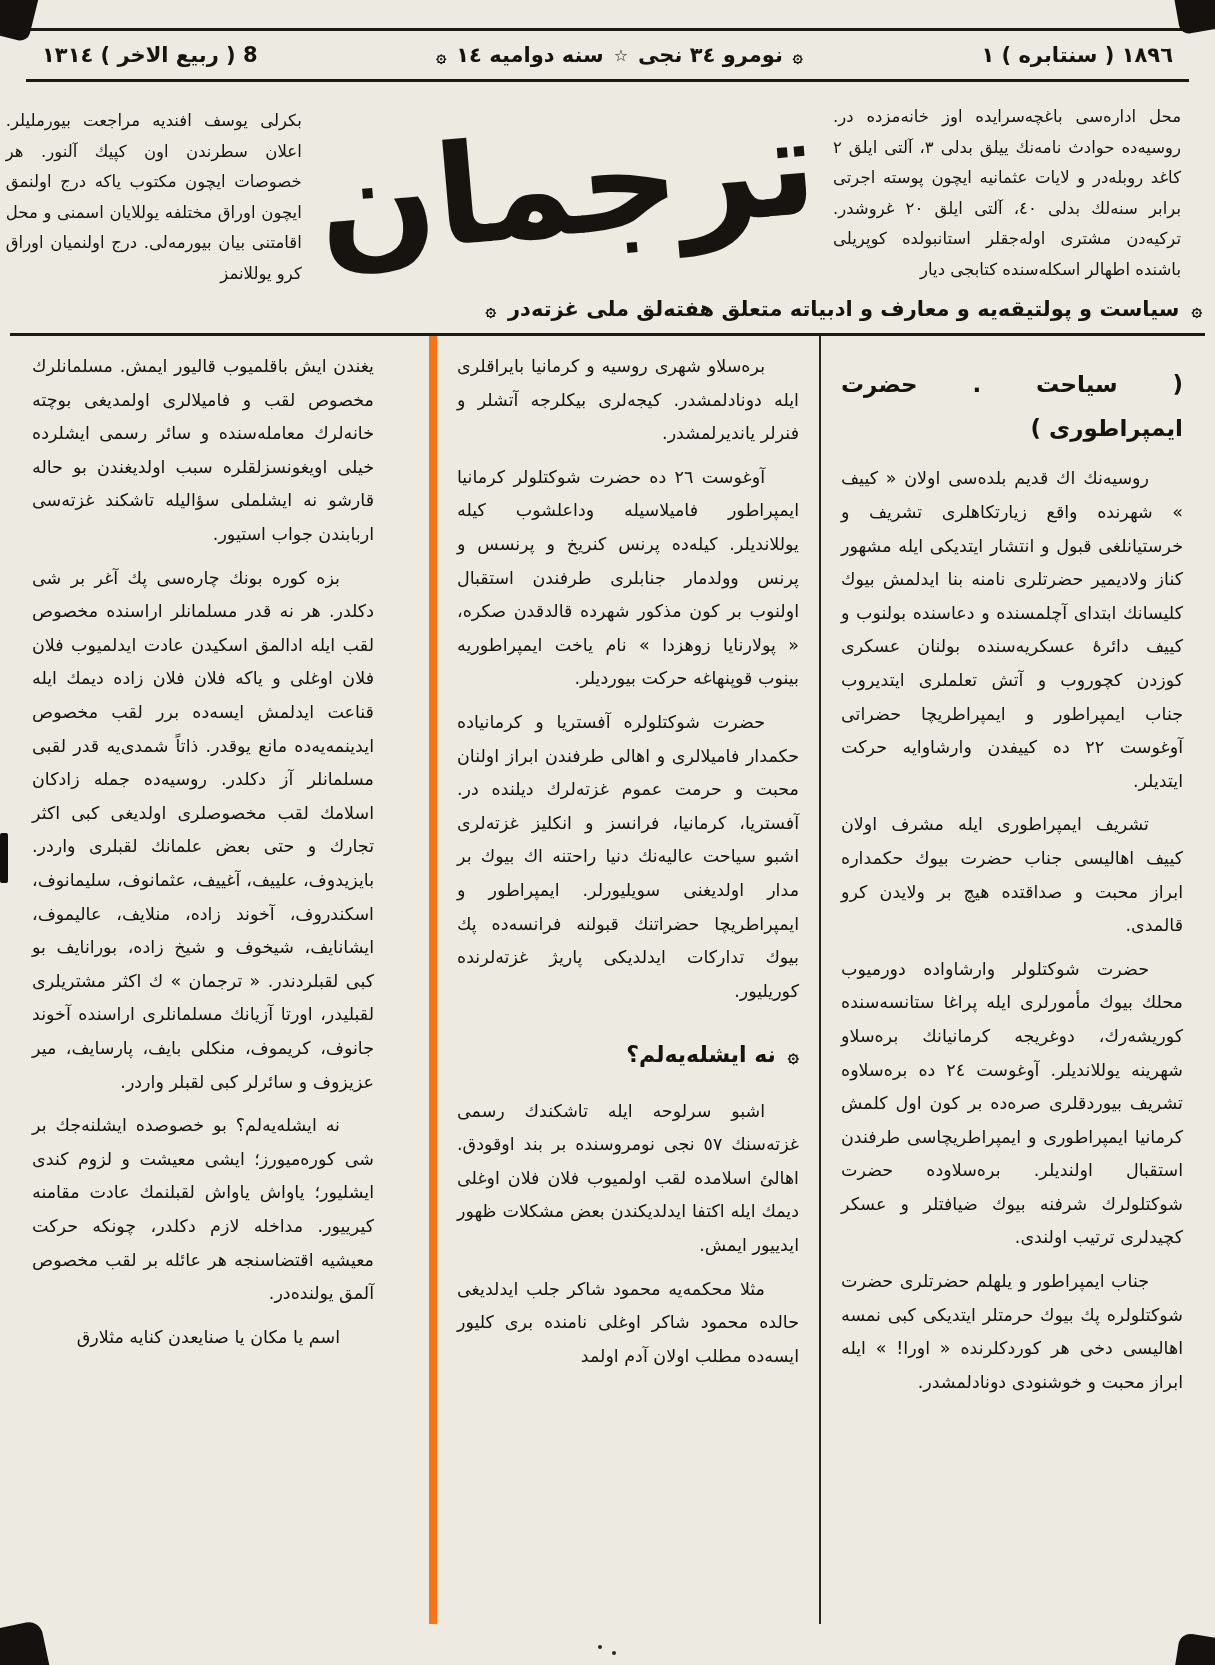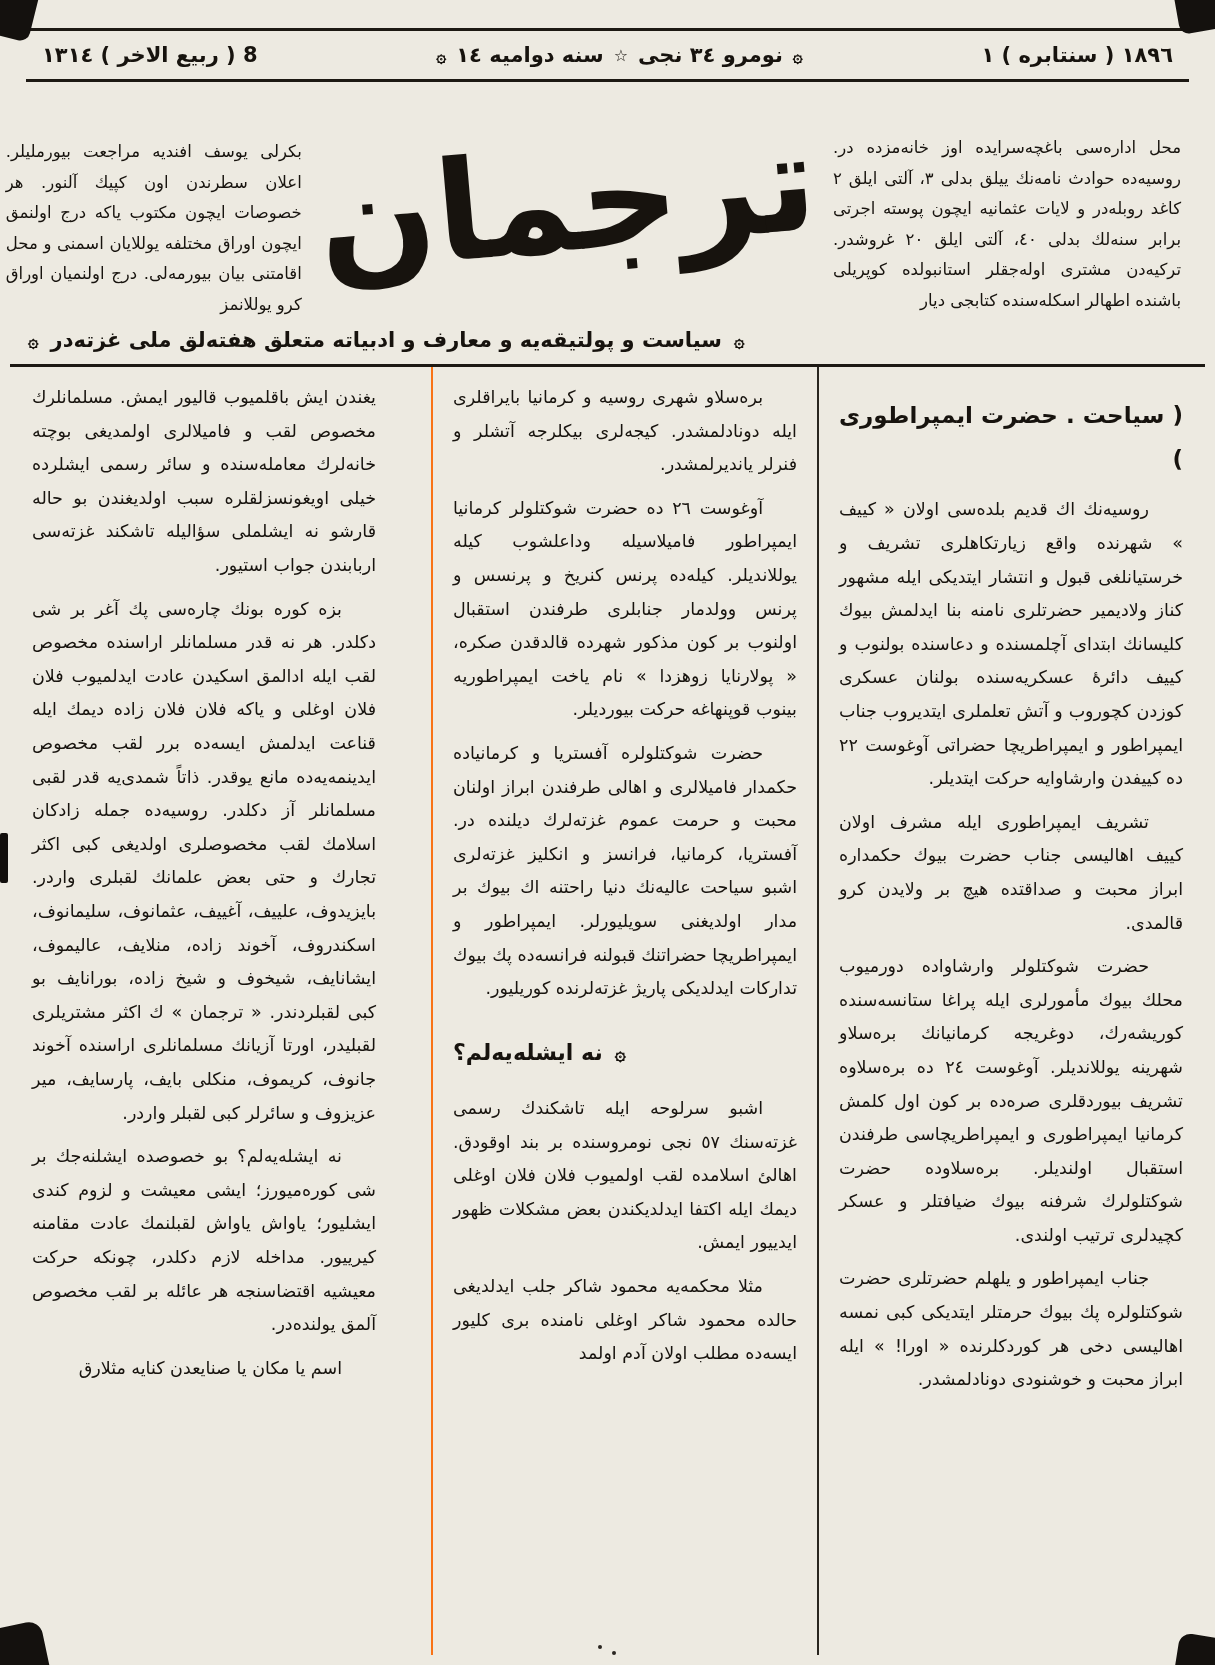--- a/index.html
+++ b/index.html
@@ -49,45 +49,44 @@
   .masthead {
     display: flex;
     gap: 16px;
     padding: 20px 34px 4px;
     align-items: stretch;
   }
   .notice {
     font-size: 16.5px;
     line-height: 1.85;
     text-align: justify;
-    margin-top: 31px;
   }
   .right-notice { flex: 0 0 348px; }
   .left-notice  { flex: 0 0 296px; padding-top: 4px; }
   .title-wrap {
     flex: 1 1 auto;
     display: flex;
     align-items: center;
     justify-content: center;
     overflow: visible;
   }
   .masthead-title {
     margin: 0;
     font-size: 138px;
     font-weight: bold;
     line-height: 1.05;
     transform: rotate(-5deg) translateY(-8px);
   }
 
   
   .slogan {
-    text-align: left;
+    text-align: right;
     font-weight: bold;
     font-size: 21px;
-    padding: 4px 16px 12px;
+    padding: 4px 1px 12px;
   }
   .slogan .orn { margin: 0 12px; font-size: 18px; }
 
   .main-rule { border-top: 3px solid #1d1913; margin: 0 10px; }
 
   
   .columns {
     display: flex;
     margin: 0 12px;
     height: 1288px;
@@ -95,33 +94,33 @@
   }
   .col {
     flex: 1 1 0;
     padding: 14px 20px 0;
     font-size: 17.5px;
     line-height: 1.92;
     text-align: justify;
   }
   .col-middle {
     border-right: 2px solid #29251f;
-    border-left: 2px solid #f97316;
+    border-left: 8px solid #f97316;
     margin-left: 35px;
   }
   .col p { margin: 0 0 10px; text-indent: 34px; }
   .col p.no-indent { text-indent: 0; }
   .col-heading {
     margin: 12px 0 12px;
     font-size: 23px;
     font-weight: bold;
   }
   .sub-heading {
     margin: 26px 0 18px;
-    text-align: left;
+    text-align: right;
     font-size: 22px;
     font-weight: bold;
   }
   .sub-heading .orn { margin-left: 12px; font-size: 19px; }
 </style>
 </head>
 <body>
 
 <div class="page">
 

